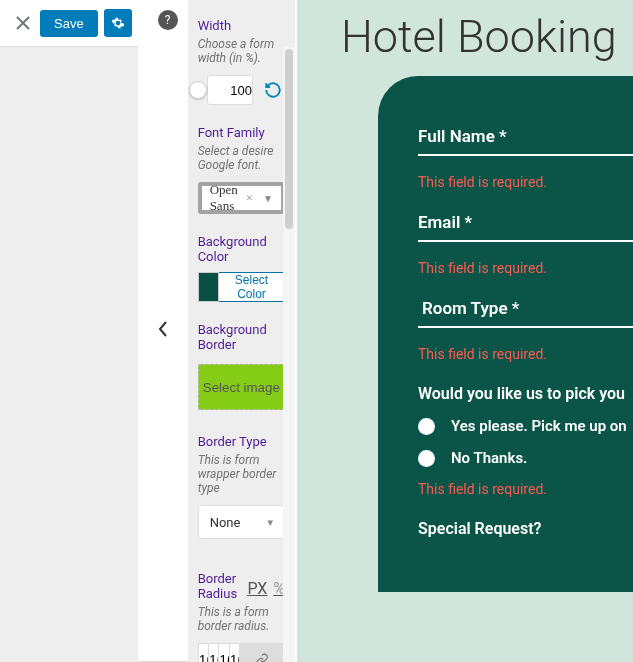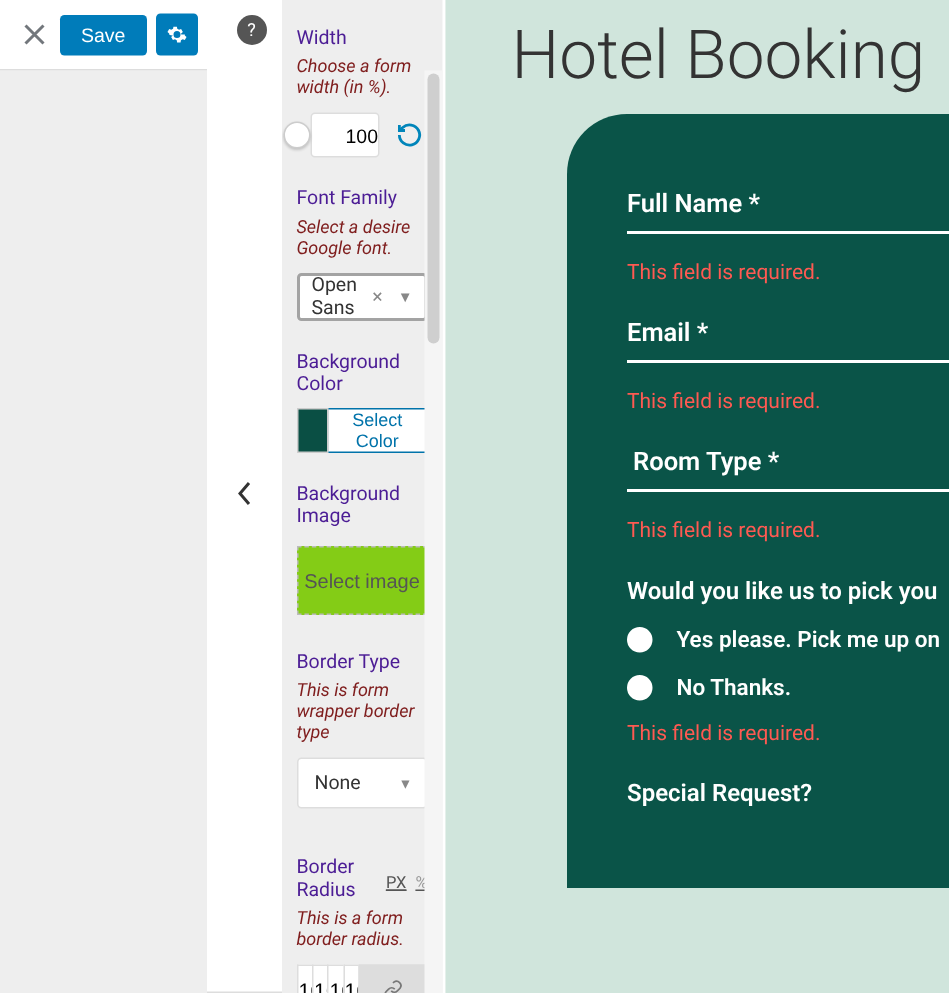--- a/index.html
+++ b/index.html
@@ -12,43 +12,43 @@
   .save-btn { background:#007cba; color:#fff; border:none; padding:6px 14px; font-size:13px; border-radius:3px; cursor:pointer; margin-right:6px; }
   .gear { width:28px;height:28px;background:#007cba;color:#fff;display:flex;align-items:center;justify-content:center;border-radius:3px; cursor:pointer; }
   .crumb { background:#fff; border-bottom:1px solid #ddd; display:flex; align-items:center; padding:10px 6px 14px 6px; position:relative; }
   .back { width:38px; display:flex;align-items:center;justify-content:center; color:#555; cursor:pointer; }
   .crumb-text { flex:1; padding-left:4px; }
   .crumb-small { font-size:13px; color:#555; }
   .crumb-title { font-size:20px; color:#555; font-weight:400; }
   .help { position:absolute; right:10px; top:10px; width:20px;height:20px;border-radius:50%;background:#555;color:#fff;display:flex;align-items:center;justify-content:center;font-size:12px;cursor:pointer; }
   .panel-body { flex:1; overflow-y:auto; padding:18px 10px 10px 10px; }
   .section-label { font-size:13px; font-weight:400; color:#4c1d95; margin-bottom:4px; }
-  .section-desc { font-size:12px; font-style:italic; color:#7f1d1d; margin-bottom:10px; }
+  .section-desc { font-size:12px; font-style:italic; color:#737373; margin-bottom:10px; }
   
   .slider-row { display:flex; align-items:center; gap:8px; margin-bottom:20px; }
   .slider-track { flex:1; height:4px; background:#0085ba; border-radius:2px; position:relative; cursor:pointer; }
   .slider-thumb { position:absolute; right:-8px; top:50%; transform:translateY(-50%); width:18px;height:18px;border-radius:50%;background:#fff;border:1px solid #ccc; box-shadow:0 1px 2px rgba(0,0,0,.2); }
   .slider-num { width:46px; height:30px; border:1px solid #ddd; background:#fff; border-radius:3px; text-align:right; font-size:13px; }
   .reset-ico { color:#0085ba; cursor:pointer; display:flex;align-items:center;justify-content:center; width:24px; }
   
-  .font-select { width:100%; height:32px; border:2px solid #a3a3a3; background:#fff; border-radius:3px; display:flex; align-items:center; padding:0 8px; margin-bottom:20px; cursor:pointer; }
+  .font-select { width:100%; height:32px; border:4px solid #a3a3a3; background:#fff; border-radius:3px; display:flex; align-items:center; padding:0 8px; margin-bottom:20px; cursor:pointer;font-family:Liberation Serif, serif; }
   .font-select span:first-child { flex:1; color:#333; }
   .font-x { color:#888; margin-right:10px; cursor:pointer; }
   .font-caret { color:#888; font-size:10px; }
   
   .color-row { display:flex; align-items:stretch; margin-bottom:20px; }
   .color-sw { width:30px; height:30px; background:#0a4f44; border:1px solid #ccc; }
   .color-btn { height:30px; border:1px solid #0073aa; border-left:none; background:#fff; color:#0073aa; padding:0 10px; font-size:12px; cursor:pointer; }
   
   .img-btn { width:100%; height:46px; border:1px dashed #bbb; background:#84cc16; color:#555; cursor:pointer; margin-bottom:24px; }
   
   .border-select { width:100%; height:34px; border:1px solid #ddd; background:#fff; border-radius:3px; padding:0 10px; display:flex; align-items:center; justify-content:center; margin-bottom:24px; cursor:pointer; color:#333;gap:27px; }
   
   .radius-head { display:flex; align-items:center; justify-content:space-between;margin-top:32px; }
-  .radius-units { font-size:11px; color:#555;text-decoration:underline; }
+  .radius-units { font-size:16px; color:#555;text-decoration:underline; }
   .radius-px { text-decoration:underline; margin-right:6px; cursor:pointer; }
   .radius-pct { color:#999; cursor:pointer; }
   .radius-row { display:flex; margin-top:8px; }
   .radius-cell { flex:1; display:flex; flex-direction:column; align-items:center; }
   .radius-in { width:100%; height:34px; border:1px solid #ddd; border-right:none; background:#fff; text-align:center; font-size:14px; }
   .radius-cell:nth-child(4) .radius-in { }
   .link-cell { width:46px; height:34px; background:#ddd; border:1px solid #ddd; display:flex;align-items:center;justify-content:center; cursor:pointer; }
   .vscroll { position:absolute; right:0; top:47px; bottom:0; width:12px; background:#f5f5f5; }
   .vscroll::after { content:""; position:absolute; left:2px; right:2px; top:2px; height:180px; background:#cfcfcf; border-radius:4px; }
   
@@ -124,21 +124,21 @@
     </div>
 
     
     <div class="section-label">Background Color</div>
     <div class="color-row" style="margin-top:8px;">
       <div class="color-sw"></div>
       <button class="color-btn">Select Color</button>
     </div>
 
     
-    <div class="section-label">Background Image</div>
+    <div class="section-label">Background Border</div>
     <button class="img-btn" style="margin-top:8px;">Select image</button>
 
     
     <div class="section-label">Border Type</div>
     <div class="section-desc">This is form wrapper border type</div>
     <div class="border-select">
       <span>None</span>
       <span style="color:#888;font-size:11px;">▾</span>
     </div>
 

